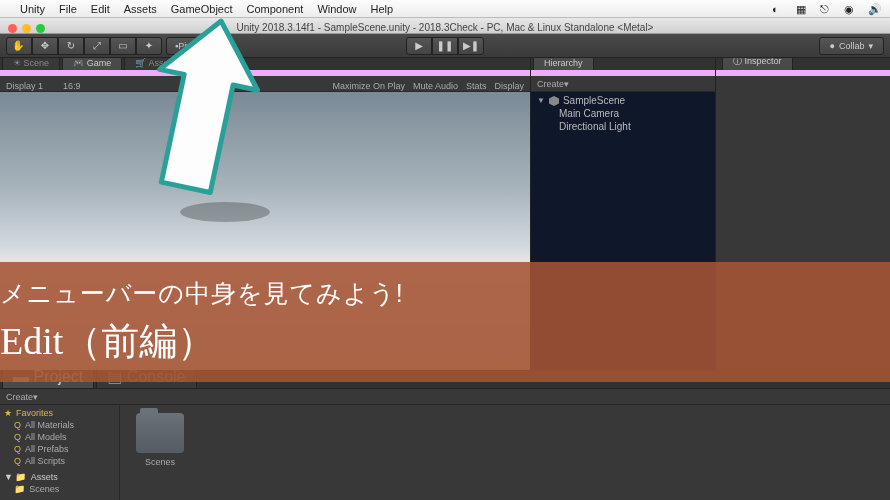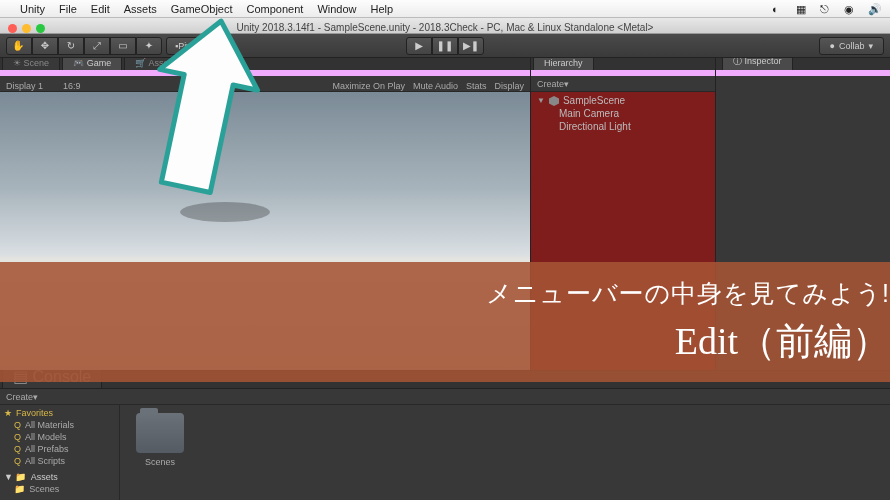--- a/index.html
+++ b/index.html
@@ -25,21 +25,21 @@
 .tool-btn { width: 26px; height: 18px; background: linear-gradient(#555,#444); border: 1px solid #222; display: flex; align-items: center; justify-content: center; color: #ccc; font-size: 10px; }
 .tool-btn:first-child { border-radius: 3px 0 0 3px; }
 .tool-btn:last-child { border-radius: 0 3px 3px 0; }
 .pivot-btn { height: 18px; padding: 0 8px; background: linear-gradient(#555,#444); border: 1px solid #222; border-radius: 3px; color: #ccc; font-size: 9px; display: flex; align-items: center; }
 .play-group { position: absolute; left: 50%; transform: translateX(-50%); display: flex; }
 .collab { margin-left: auto; height: 18px; padding: 0 10px; background: linear-gradient(#555,#444); border: 1px solid #222; border-radius: 3px; color: #ccc; font-size: 9px; display: flex; align-items: center; gap: 4px; }
 
 
 .main { display: flex; height: 312px; }
 .left-col { width: 530px; display: flex; flex-direction: column; }
-.mid-col { width: 186px; background: #7f1d1d; border-left: 1px solid #222; border-right: 1px solid #222; }
+.mid-col { width: 186px; background: #0f172a; border-left: 1px solid #222; border-right: 1px solid #222; }
 .right-col { flex: 1; background: #383838; }
 
 
 .tab-row { height: 18px; background: #323232; display: flex; align-items: flex-end; border-bottom: 6px solid #f0abfc; font-size: 9px; }
 .tab { padding: 2px 10px; background: #4a4a4a; color: #ccc; border: 1px solid #222; border-bottom: none; border-radius: 3px 3px 0 0; margin-left: 2px; }
 .tab.inactive { background: #383838; color: #888; }
 .tab-strip-ctl { height: 16px; background: #383838; display: flex; align-items: flex-end; padding: 0 6px; font-size: 9px; color: #aaa; gap: 20px; border-bottom: 1px solid #282828; }
 .tab-strip-ctl .rt { margin-left: auto; display: flex; gap: 8px; }
 
 
@@ -69,21 +69,21 @@
 .assets-header { color: #ccc; padding: 1px 0; display: flex; align-items: center; gap: 4px; }
 .mag { color: #d8b84a; font-size: 9px; }
 .breadcrumb { height: 16px; border-bottom: 1px solid #282828; font-size: 9px; color: #aaa; padding: 2px 8px; }
 .folder-grid { padding: 8px; }
 .folder-item { width: 64px; text-align: center; font-size: 9px; color: #aaa; }
 .folder-ic { width: 48px; height: 40px; margin: 0 auto 4px; background: linear-gradient(#6a7178,#545b62); border-radius: 4px; position: relative; }
 .folder-ic::before { content: ""; position: absolute; top: -5px; left: 4px; width: 18px; height: 6px; background: #6a7178; border-radius: 2px 2px 0 0; }
 
 
 .overlay-arrow { position: absolute; top: 12px; left: 140px; pointer-events: none; }
-.overlay-banner { position: absolute; left: 0; right: 0; top: 262px; height: 120px; background: rgba(166,84,53,0.88); display: flex; flex-direction: column; align-items: flex-end; justify-content: center; color: #fff; }
+.overlay-banner { position: absolute; left: 0; right: 0; top: 262px; height: 120px; background: rgba(166,84,53,0.88); display: flex; flex-direction: column; align-items: flex-start; justify-content: center; color: #fff; }
 .banner-line1 { font-size: 25px; letter-spacing: 1px; margin-bottom: 6px; font-weight: 400; }
 .banner-line2 { font-size: 38px; font-family: Georgia, "Times New Roman", serif; font-weight: 400; }
 
 svg { display: block; }
 </style>
 </head>
 <body>
 
 <div class="mac-menubar">
   <span class="apple"></span>
@@ -178,20 +178,21 @@
   <div class="right-col">
     <div class="insp-tab tab-row">
       <div class="tab">ⓘ <span>Inspector</span></div>
     </div>
   </div>
 </div>
 
 <div class="bottom">
   <div style="width:100%;">
     <div class="proj-tabs">
+      <div class="tab">▬ <span>Project</span></div>
       <div class="tab inactive">▤ <span>Console</span></div>
     </div>
     <div class="proj-ctl">
       <span>Create</span> ▾
     </div>
     <div style="display:flex;height:96px;">
       <div class="proj-left">
         <div class="fav-section">
           <div class="fav-header">★ <span>Favorites</span></div>
           <div class="fav-item">

